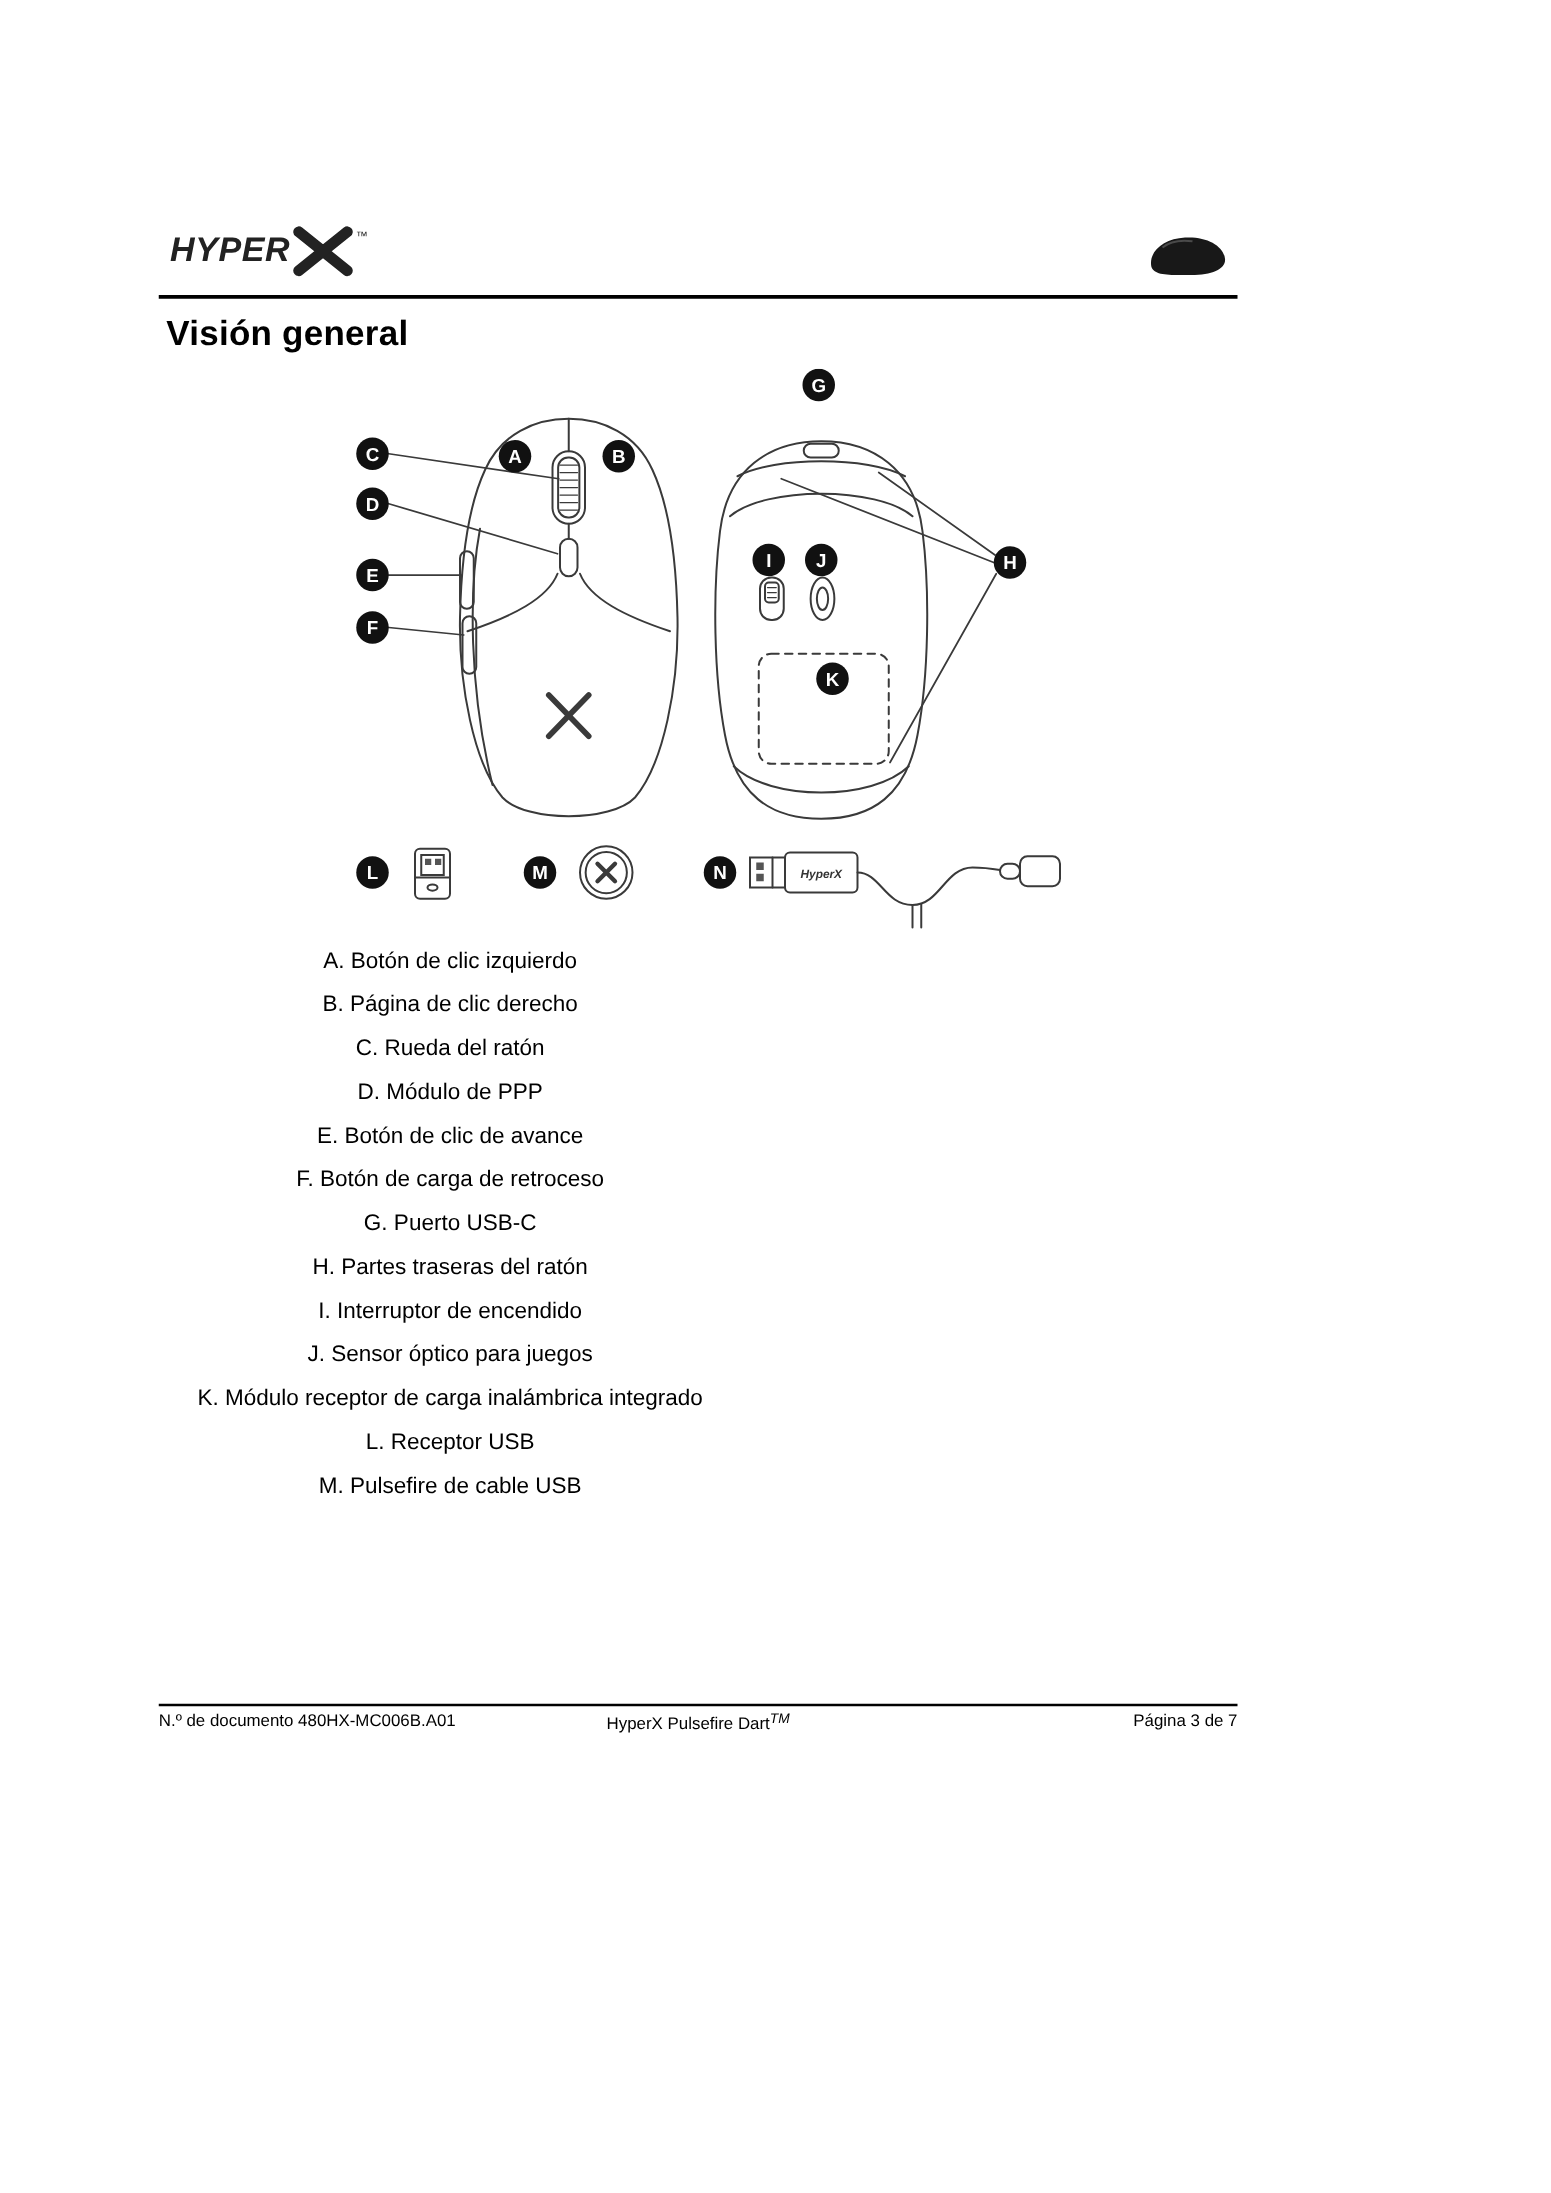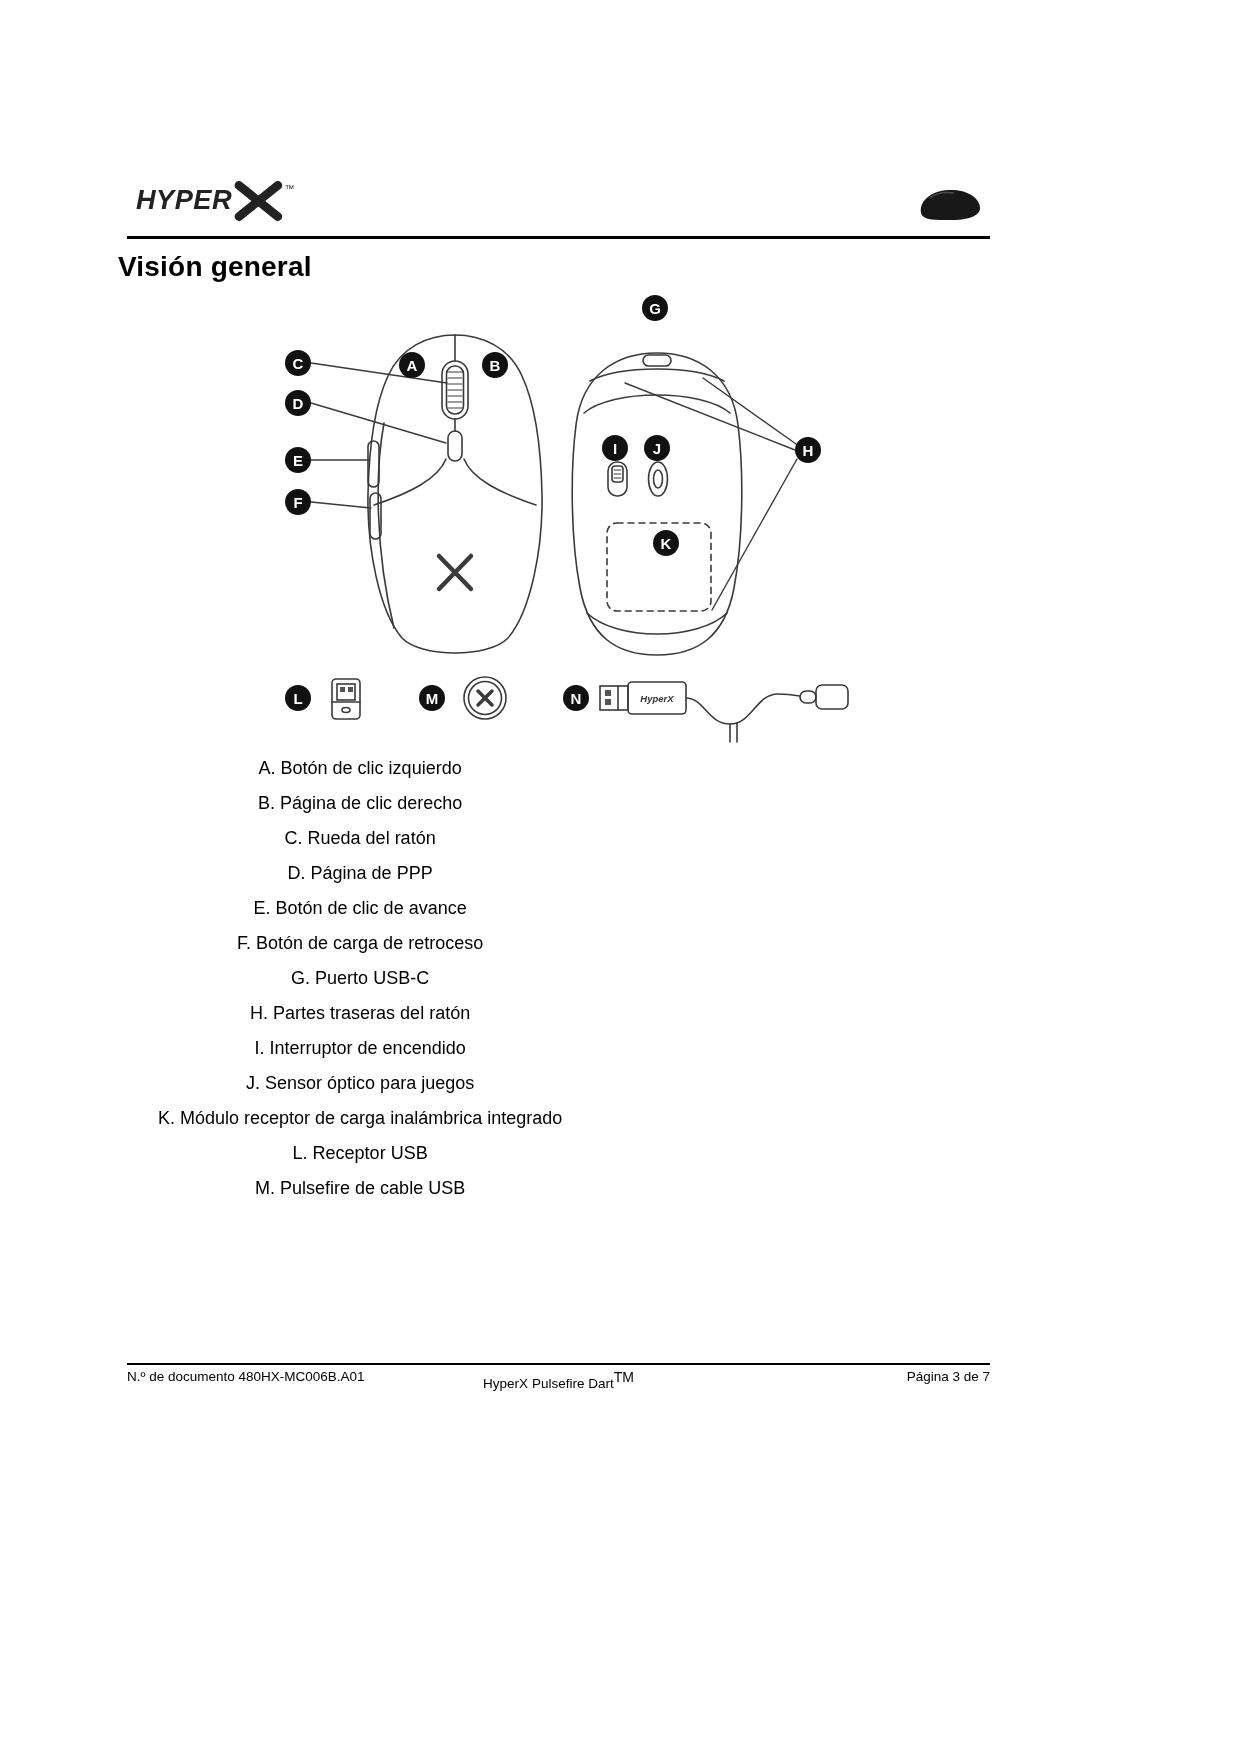--- a/index.html
+++ b/index.html
@@ -10,37 +10,37 @@
     overflow:hidden;
   }
   .page { position:absolute; inset:0; }
 
   
   .brand { position:absolute; left:136px; top:176px; width:170px; height:50px; }
   .header-mouse { position:absolute; left:916px; top:186px; width:70px; height:40px; }
   .header-rule { position:absolute; left:127px; top:236px; width:863px; height:3px; background:#000; }
 
   
-  .title { position:absolute; left:118px; top:251px; font-size:28px; font-weight:bold; letter-spacing:0.2px; }
+  .title { position:absolute; left:133px; top:251px; font-size:28px; font-weight:bold; letter-spacing:0.2px; }
 
   
   .diagram { position:absolute; left:280px; top:295px; width:580px; height:450px; }
   svg text { font-family:"Liberation Sans", sans-serif; }
 
   
   .parts { position:absolute; left:158px; top:751px; list-style:none;text-align:center; }
   .parts li { font-size:18px; height:35px; line-height:35px; white-space:nowrap; }
 
   
   .footer-rule { position:absolute; left:127px; top:1363px; width:863px; height:2px; background:#000; }
   .footer-row { position:absolute; left:127px; top:1369px; width:863px; font-size:13.5px; }
   .f-left  { position:absolute; left:0; top:0; }
   .f-center{ display:block; width:100%; text-align:center; }
   .f-right { position:absolute; right:0; top:0; }
-  .f-center sup { font-size:14px; vertical-align:super; }
+  .f-center sup { font-size:11px; vertical-align:super;font-style:italic; }
 </style>
 </head>
 <body>
 
 <div class="page">
 
   <div class="brand">
     <svg viewBox="0 0 175 50" width="170" height="50">
       <text x="0" y="33" font-size="28" font-weight="bold" font-style="italic" letter-spacing="0.5" fill="#222">HYPER</text>
       <g stroke="#222" stroke-width="9" stroke-linecap="round">
@@ -217,21 +217,21 @@
             <text x="296" y="408.5" fill="#fff">N</text>
           </g>
       </g>
     </svg>
   </div>
 
   <ul class="parts">
     <li>A. Botón de clic izquierdo</li>
     <li>B. Página de clic derecho</li>
     <li>C. Rueda del ratón</li>
-    <li>D. Página de PPP</li>
+    <li>D. Módulo de PPP</li>
     <li>E. Botón de clic de avance</li>
     <li>F. Botón de carga de retroceso</li>
     <li>G. Puerto USB-C</li>
     <li>H. Partes traseras del ratón</li>
     <li>I. Interruptor de encendido</li>
     <li>J. Sensor óptico para juegos</li>
     <li>K. Módulo receptor de carga inalámbrica integrado</li>
     <li>L. Receptor USB</li>
     <li>M. Pulsefire de cable USB</li>
   </ul>

